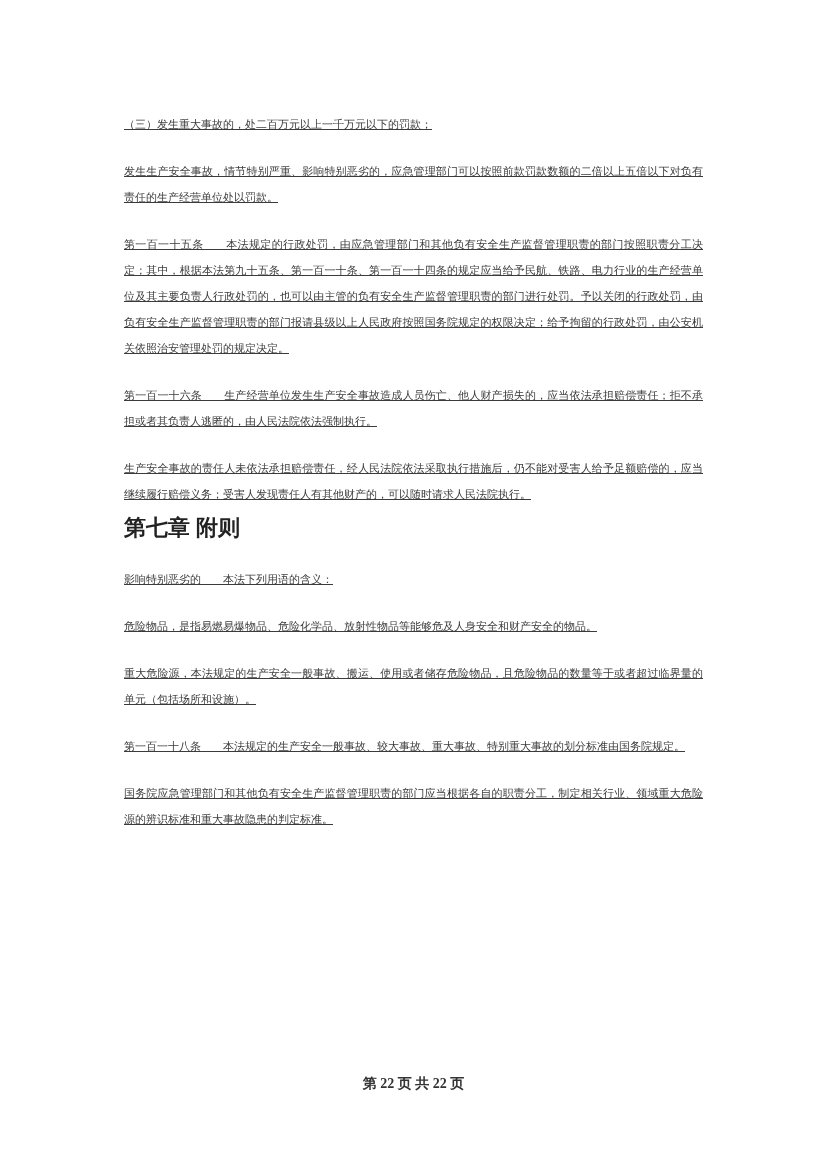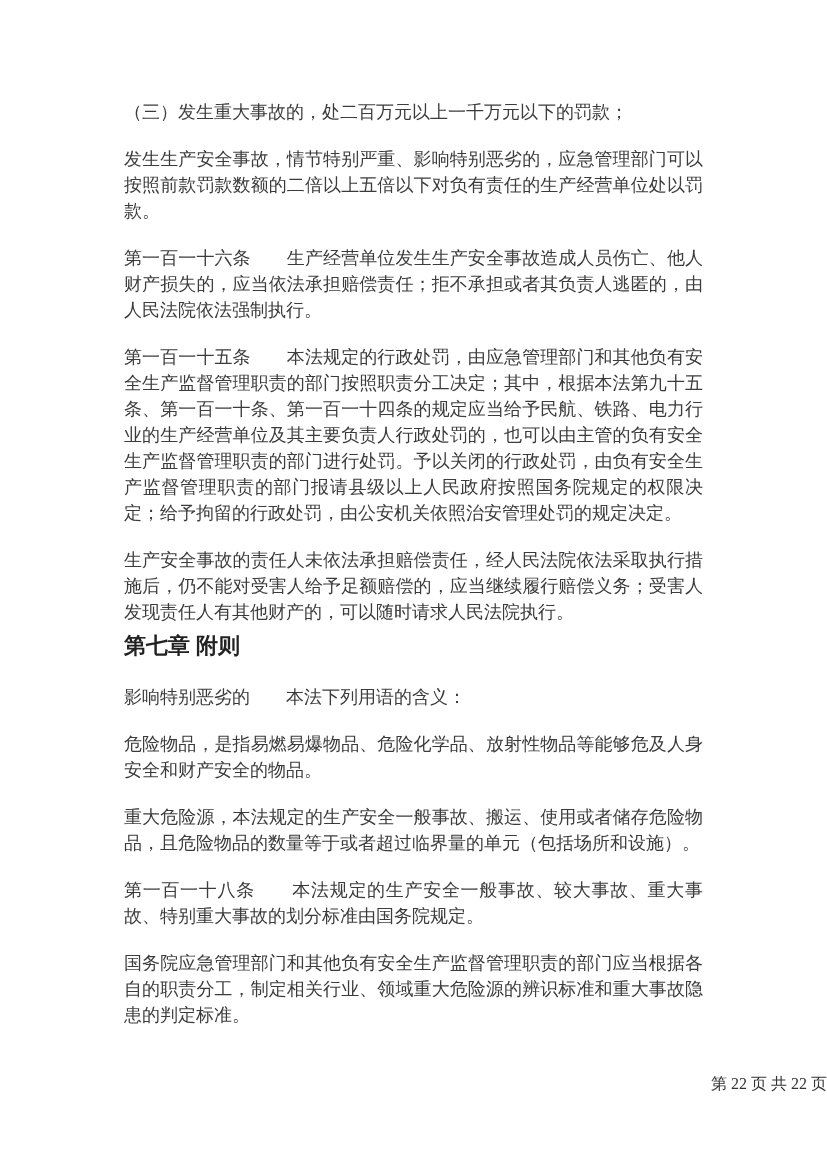--- a/index.html
+++ b/index.html
@@ -16,56 +16,58 @@
     font-family: "Liberation Serif", "DejaVu Serif", serif;
     color: #3b3b3b;
   }
   .content {
     position: absolute;
     left: 124px;
     top: 95px;
     width: 579px;
   }
   .para {
-    margin: 4px 0 21px 0;
-    font-size: 18px;
+    margin: 16px 0 21px 0;
+    font-size: 11px;
     line-height: 26px;
     text-align: justify;
     text-justify: inter-ideograph;
     word-break: break-all;
+    text-decoration: underline;
   }
   .chapter-heading {
     margin: -17px 0 21px 0;
     font-family: "Liberation Sans", "DejaVu Sans", sans-serif;
     font-size: 22px;
     line-height: 34px;
     font-weight: bold;
     color: #222222;
   }
   .footer {
     position: absolute;
     left: 0;
     right: 0;
     top: 1076px;
-    text-align: right;
-    font-size: 16px;
+    text-align: center;
+    font-size: 14px;
     line-height: 16px;
     color: #333333;
     font-family: "Liberation Serif", "DejaVu Serif", serif;
+    font-weight: bold;
   }
 </style>
 </head>
 <body>
 
 <div class="page">
   <div class="content">
     <p class="para">（三）发生重大事故的，处二百万元以上一千万元以下的罚款；</p>
     <p class="para">发生生产安全事故，情节特别严重、影响特别恶劣的，应急管理部门可以按照前款罚款数额的二倍以上五倍以下对负有责任的生产经营单位处以罚款。</p>
+    <p class="para">第一百一十五条　　本法规定的行政处罚，由应急管理部门和其他负有安全生产监督管理职责的部门按照职责分工决定；其中，根据本法第九十五条、第一百一十条、第一百一十四条的规定应当给予民航、铁路、电力行业的生产经营单位及其主要负责人行政处罚的，也可以由主管的负有安全生产监督管理职责的部门进行处罚。予以关闭的行政处罚，由负有安全生产监督管理职责的部门报请县级以上人民政府按照国务院规定的权限决定；给予拘留的行政处罚，由公安机关依照治安管理处罚的规定决定。</p>
     <p class="para">第一百一十六条　　生产经营单位发生生产安全事故造成人员伤亡、他人财产损失的，应当依法承担赔偿责任；拒不承担或者其负责人逃匿的，由人民法院依法强制执行。</p>
-    <p class="para">第一百一十五条　　本法规定的行政处罚，由应急管理部门和其他负有安全生产监督管理职责的部门按照职责分工决定；其中，根据本法第九十五条、第一百一十条、第一百一十四条的规定应当给予民航、铁路、电力行业的生产经营单位及其主要负责人行政处罚的，也可以由主管的负有安全生产监督管理职责的部门进行处罚。予以关闭的行政处罚，由负有安全生产监督管理职责的部门报请县级以上人民政府按照国务院规定的权限决定；给予拘留的行政处罚，由公安机关依照治安管理处罚的规定决定。</p>
     <p class="para">生产安全事故的责任人未依法承担赔偿责任，经人民法院依法采取执行措施后，仍不能对受害人给予足额赔偿的，应当继续履行赔偿义务；受害人发现责任人有其他财产的，可以随时请求人民法院执行。</p>
     <h2 class="chapter-heading">第七章 附则</h2>
     <p class="para">影响特别恶劣的　　本法下列用语的含义：</p>
     <p class="para">危险物品，是指易燃易爆物品、危险化学品、放射性物品等能够危及人身安全和财产安全的物品。</p>
     <p class="para">重大危险源，本法规定的生产安全一般事故、搬运、使用或者储存危险物品，且危险物品的数量等于或者超过临界量的单元（包括场所和设施）。</p>
     <p class="para">第一百一十八条　　本法规定的生产安全一般事故、较大事故、重大事故、特别重大事故的划分标准由国务院规定。</p>
     <p class="para">国务院应急管理部门和其他负有安全生产监督管理职责的部门应当根据各自的职责分工，制定相关行业、领域重大危险源的辨识标准和重大事故隐患的判定标准。</p>
   </div>
   <div class="footer">
     <span>第 22 页 共 22 页</span>

